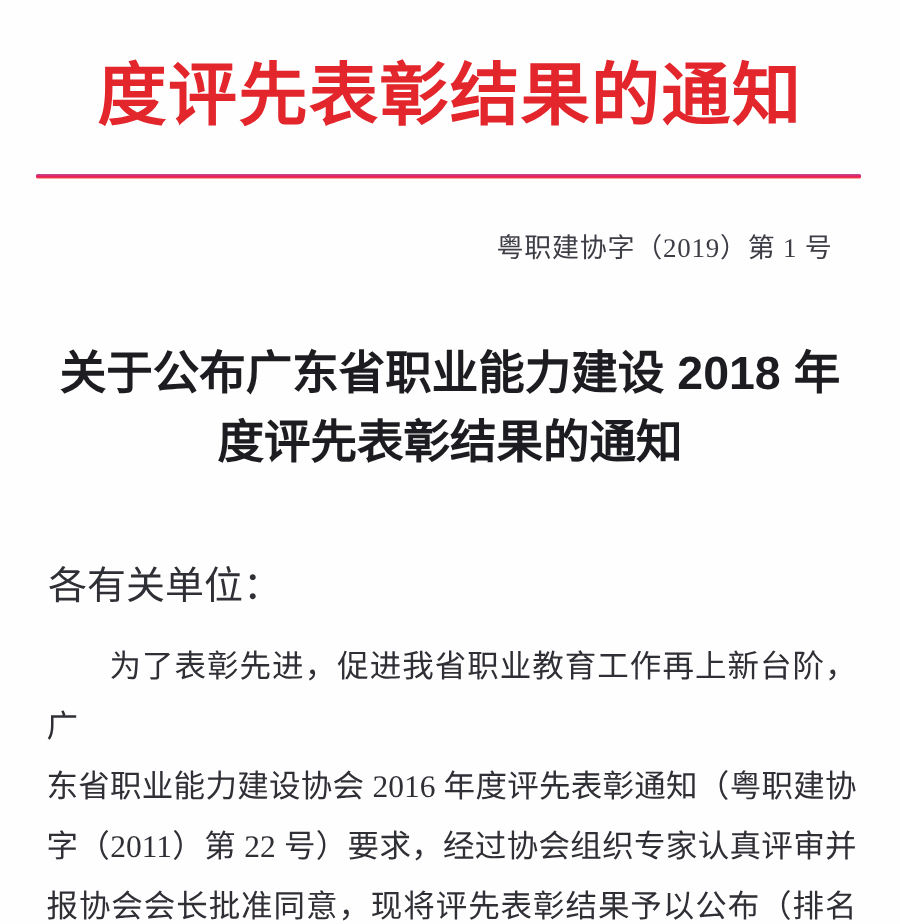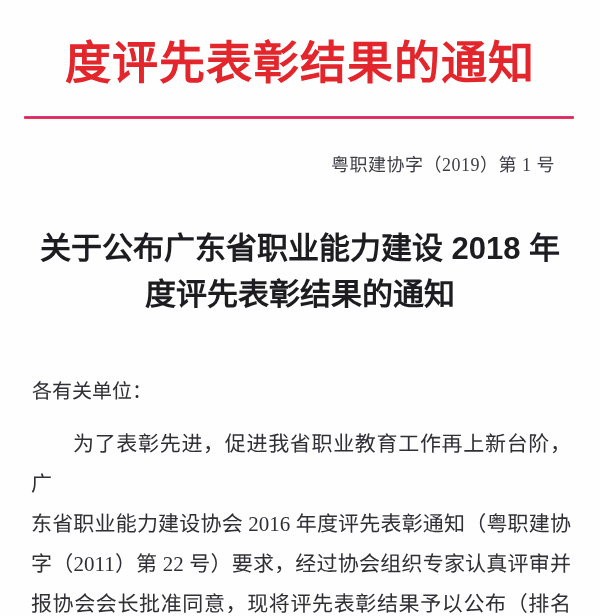--- a/index.html
+++ b/index.html
@@ -63,21 +63,21 @@
     font-size: 31px;
     line-height: 46px;
     color: #1d1d21;
   }
   .doc-title .title-line { white-space: nowrap; }
   
   .salutation {
     position: absolute;
     top: 376px;
     left: 32px;
-    font-size: 20px;
+    font-size: 26px;
     line-height: 30px;
     color: #2f2f36;
     white-space: nowrap;
   }
   .paragraph {
     position: absolute;
     top: 424px;
     left: 31px;
     width: 540px;
     font-size: 21px;

